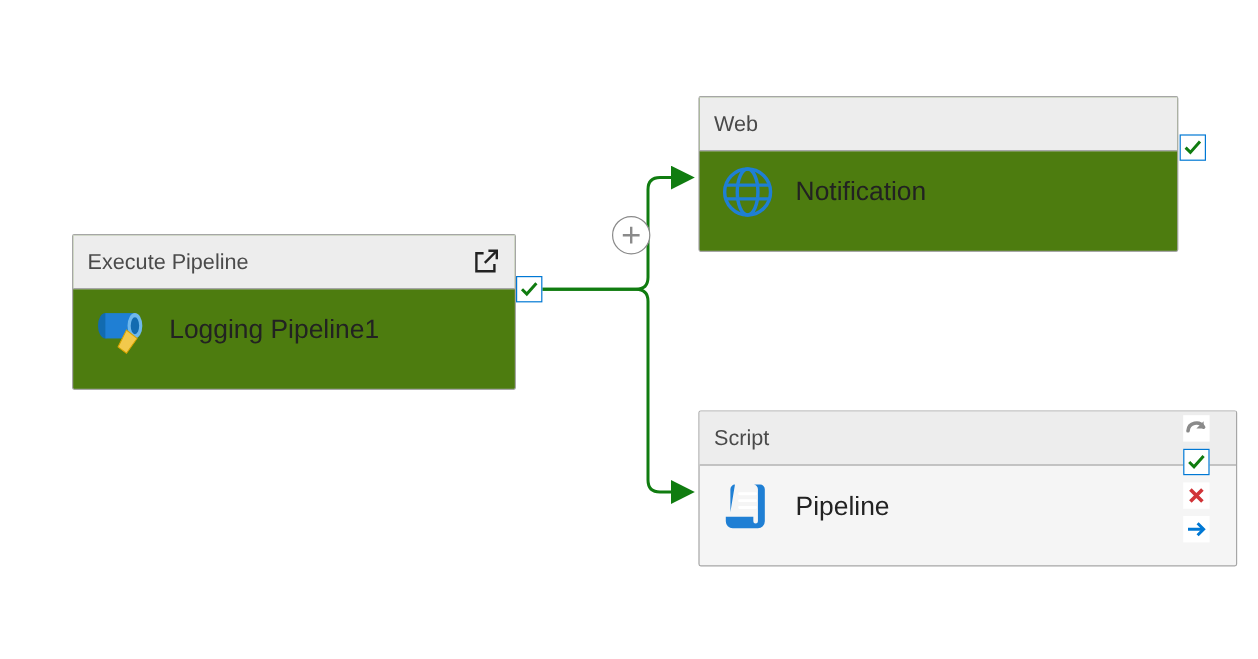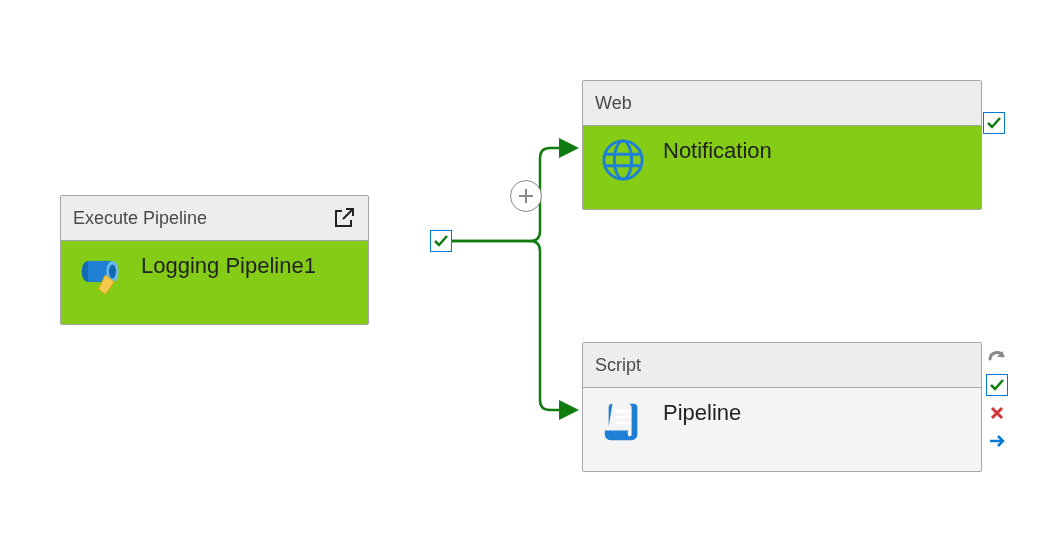--- a/index.html
+++ b/index.html
@@ -20,38 +20,38 @@
   svg.connectors {
     position: absolute;
     left: 0; top: 0;
     width: 1048px;
     height: 549px;
     pointer-events: none;
   }
   .activity {
     position: absolute;
     border: 1px solid #a6a6a6;
-    background: #84cc16;
+    background: #4d7c0f;
     box-sizing: border-box;
     border-radius: 2px;
   }
   .activity-header {
     background: #ededed;
     border-bottom: 1px solid #a6a6a6;
     height: 44px;
     display: flex;
     align-items: center;
     padding: 0 12px;
     color: #4a4a4a;
     font-size: 18px;
   }
   .activity-header .spacer { flex: 1; }
   .activity-body {
     display: flex;
-    align-items: flex-start;
+    align-items: center;
     padding: 12px 18px;
   }
   .activity-body .label {
     font-size: 22px;
     color: #222;
     margin-left: 18px;
   }
   .activity.selected {
     background: #f5f5f5;
   }
@@ -121,21 +121,21 @@
       <marker id="arrow-green" viewBox="0 0 10 10" refX="8" refY="5" markerWidth="8" markerHeight="8" orient="auto-start-reverse">
         <path d="M 0 0 L 10 5 L 0 10 z" fill="#107c10"></path>
       </marker>
     </defs>
 
     <path d="M 451 241 H 530 Q 540 241 540 231 V 158 Q 540 148 550 148 H 575" fill="none" stroke="#107c10" stroke-width="2.5" marker-end="url(#arrow-green)"></path>
 
     <path d="M 451 241 H 530 Q 540 241 540 251 V 400 Q 540 410 550 410 H 575" fill="none" stroke="#107c10" stroke-width="2.5" marker-end="url(#arrow-green)"></path>
   </svg>
 
-  <div class="activity" style="left:60px; top:195px; width:309px; height:130px;">
+  <div class="activity" style="left:60px; top:195px; width:370px; height:130px;">
     <div class="activity-header">
       <span>Execute Pipeline</span>
       <span class="spacer"></span>
       <span class="external-link-icon">
         <svg width="24" height="24" viewBox="0 0 24 24">
             <path d="M14 3h7v7" fill="none" stroke="#222" stroke-width="2"></path>
             <path d="M21 3 L11 13" fill="none" stroke="#222" stroke-width="2"></path>
             <path d="M19 14v6H4V5h6" fill="none" stroke="#222" stroke-width="2"></path>
           </svg>
       </span>
@@ -185,21 +185,21 @@
   </div>
 
   <div class="success-handle" style="left:983px; top:112px;">
     <span class="check-icon">
       <svg width="16" height="16" viewBox="0 0 16 16">
           <path d="M2 8 L6 12 L14 3" fill="none" stroke="#107c10" stroke-width="2.5"></path>
         </svg>
     </span>
   </div>
 
-  <div class="activity selected" style="left:582px; top:342px; width:400px; height:130px;">
+  <div class="activity selected" style="left:582px; top:342px; width:449px; height:130px;">
     <div class="activity-header">
       <span>Script</span>
     </div>
     <div class="activity-body">
       <span class="icon-box">
         <svg width="46" height="46" viewBox="0 0 46 46">
           <path d="M12 4 h22 a4 4 0 0 1 4 4 v28 a6 6 0 0 1 -6 6 h-22 a6 6 0 0 1 -6 -6 v-4 h24 v4 a2 2 0 0 0 4 0 V8 a4 4 0 0 0 -4 -4 h-16 a4 4 0 0 0 -4 4 v20" fill="#1f7fd4"></path>
           <path d="M16 12 h14 M16 18 h14 M16 24 h14" stroke="#ffffff" stroke-width="2.5" stroke-linecap="round"></path>
         </svg>
       </span>

